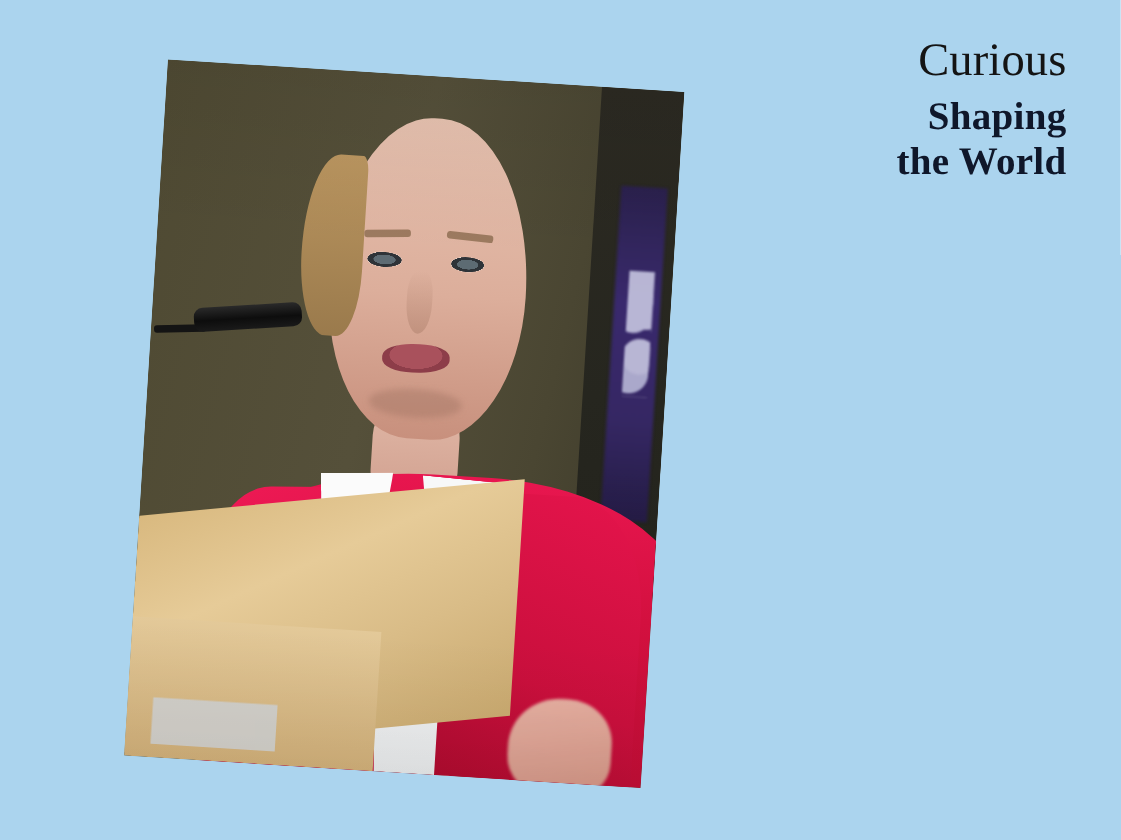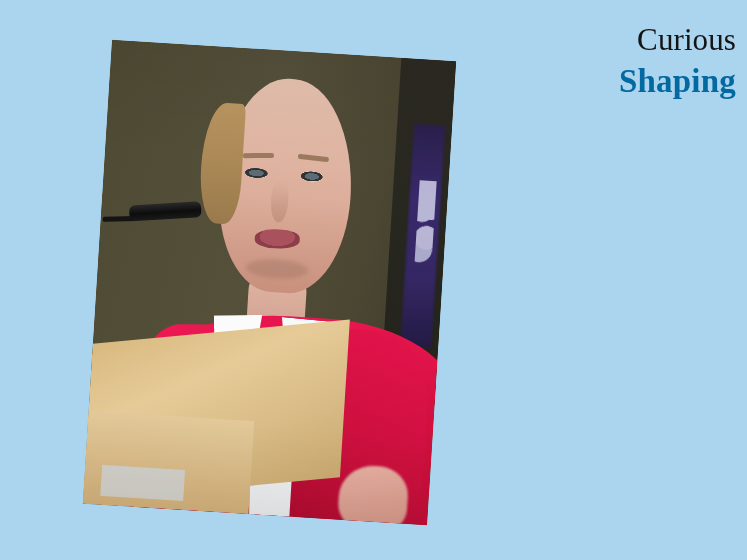--- a/index.html
+++ b/index.html
@@ -336,39 +336,39 @@
   .photo-soft {
     position: absolute;
     inset: 0;
     pointer-events: none;
     background: linear-gradient(180deg, rgba(0,0,0,.05) 0%, rgba(0,0,0,0) 25%, rgba(0,0,0,0) 80%, rgba(0,0,0,.04) 100%);
   }
 
   
   #text-block {
     position: absolute;
-    left: 461px;
+    left: 436px;
     top: 24px;
     width: 275px;
     text-align: right;
   }
   .line {
     display: block;
     line-height: 1.02;
     white-space: nowrap;
   }
   .line-dark {
     color: #141414;
     font-size: 31px;
     font-weight: 400;
     letter-spacing: .1px;
   }
   .line-red {
-    color: #0369a1;
-    font-size: 33px;
+    color: #0f172a;
+    font-size: 26px;
     font-weight: 700;
     letter-spacing: .2px;
   }
   #line1 { margin-bottom: 9px; }
   #line2 { margin-bottom: 12px; }
   #line3 { margin-bottom: 4px; }
 </style>
 </head>
 <body>
 
@@ -417,15 +417,16 @@
       <div class="podium-face"></div>
       <div class="podium-plate"></div>
 
       <div class="photo-soft"></div>
     </div>
   </div>
 
   <div id="text-block">
     <span id="line1" class="line line-dark">Curious</span>
     <span id="line3" class="line line-red">Shaping</span>
+    <span id="line4" class="line line-red">the World</span>
   </div>
 
 </div>
 
 </body></html>

